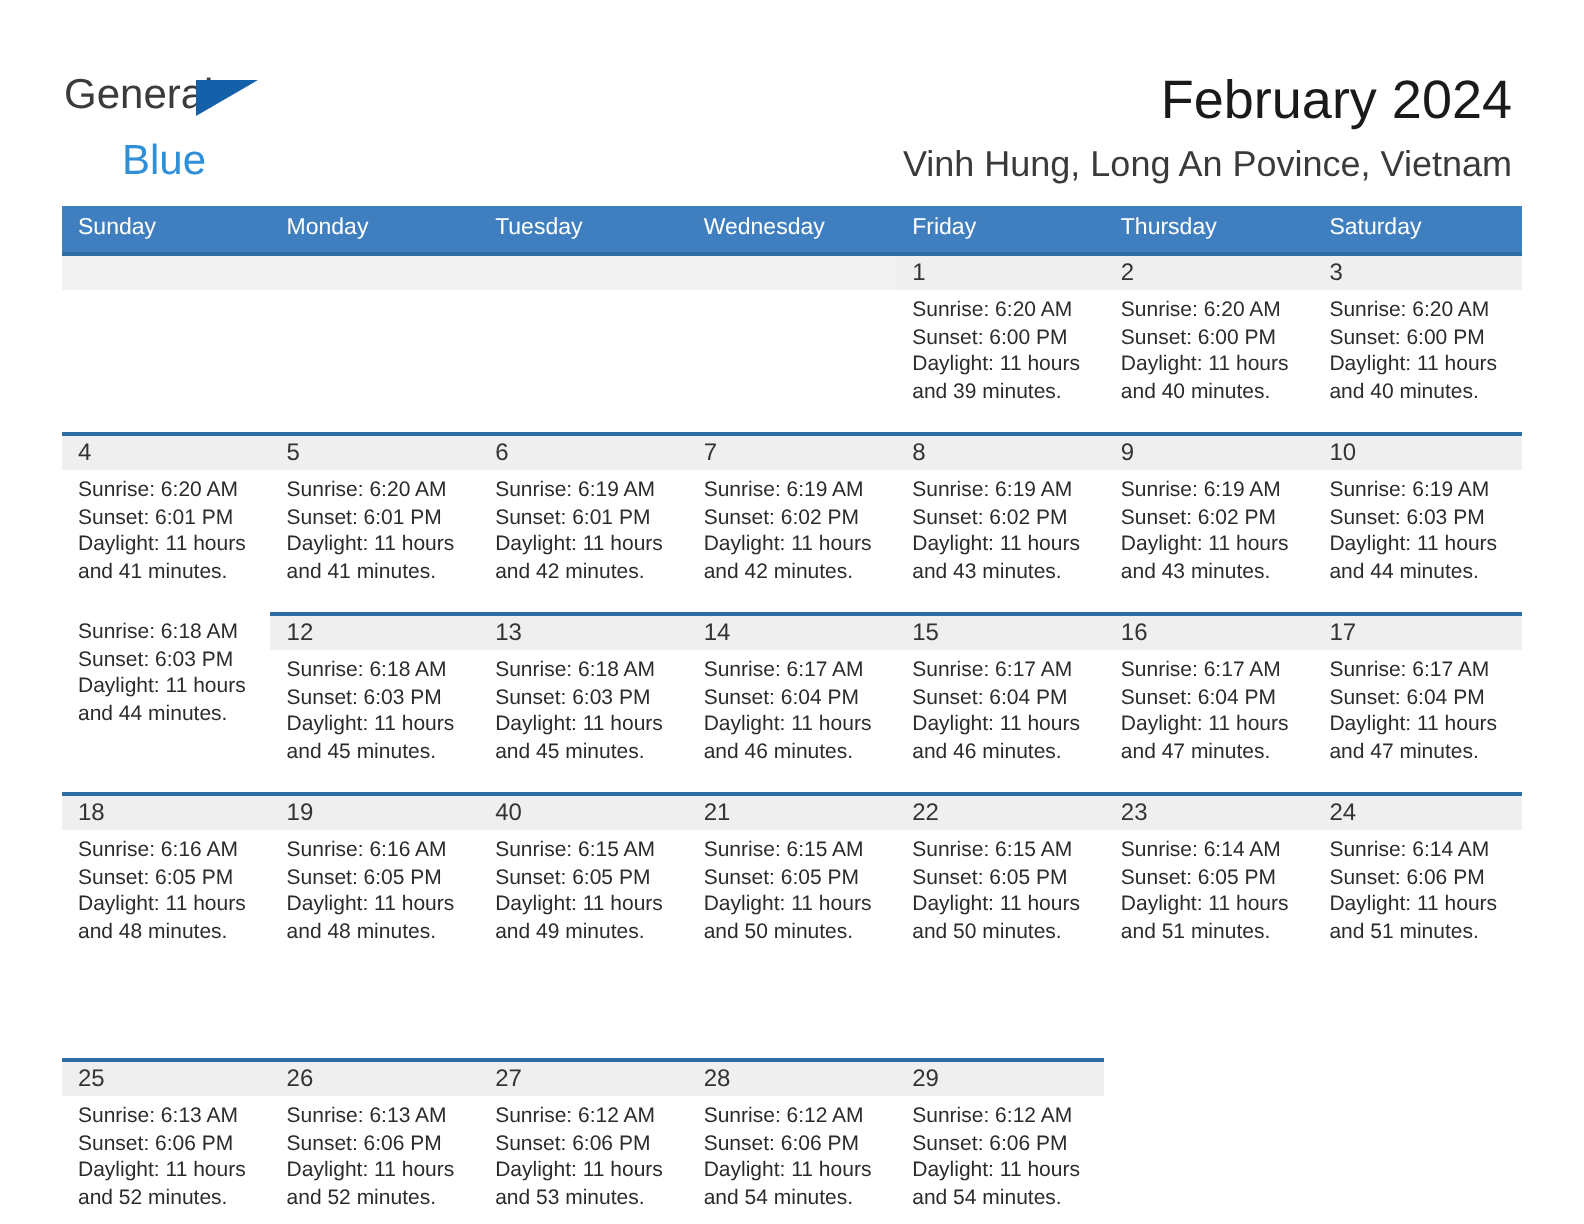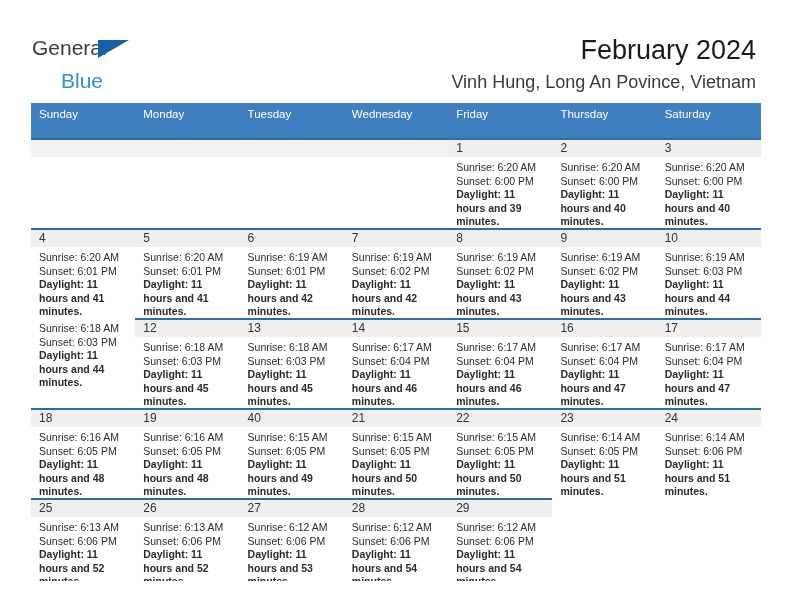--- a/index.html
+++ b/index.html
@@ -87,41 +87,42 @@
   
   .calendar {
     position: absolute;
     left: 31px;
     top: 103px;
     width: 730px;
   }
   .weekday-row {
     display: flex;
     width: 730px;
-    height: 35px;
+    height: 23px;
     background: #3f7fbf;
   }
   .weekday {
     flex: 1 1 0;
     box-sizing: border-box;
     padding-left: 8px;
     font-size: 11.5px;
     color: #ffffff;
     line-height: 23px;
     white-space: nowrap;
     overflow: hidden;
   }
 
   .week-row {
     display: flex;
     width: 730px;
     height: 90px;
   }
   .week-row.last {
     height: 83px;
+    margin-top: 43px;
   }
   .day-cell {
     flex: 1 1 0;
     box-sizing: border-box;
     position: relative;
     overflow: hidden;
   }
   .day-top {
     height: 17px;
     background: #efefef;
@@ -148,21 +149,20 @@
     padding: 4px 6px 0 8px;
     font-size: 10.5px;
     line-height: 13.6px;
     color: #2b2b2b;
   }
   .day-info div {
     white-space: nowrap;
   }
   .day-info .wrap {
     white-space: normal;
-    font-weight: bold;
   }
 </style>
 </head>
 <body>
 
 <div class="page">
 
   <div class="top">
 
     <div class="logo">

